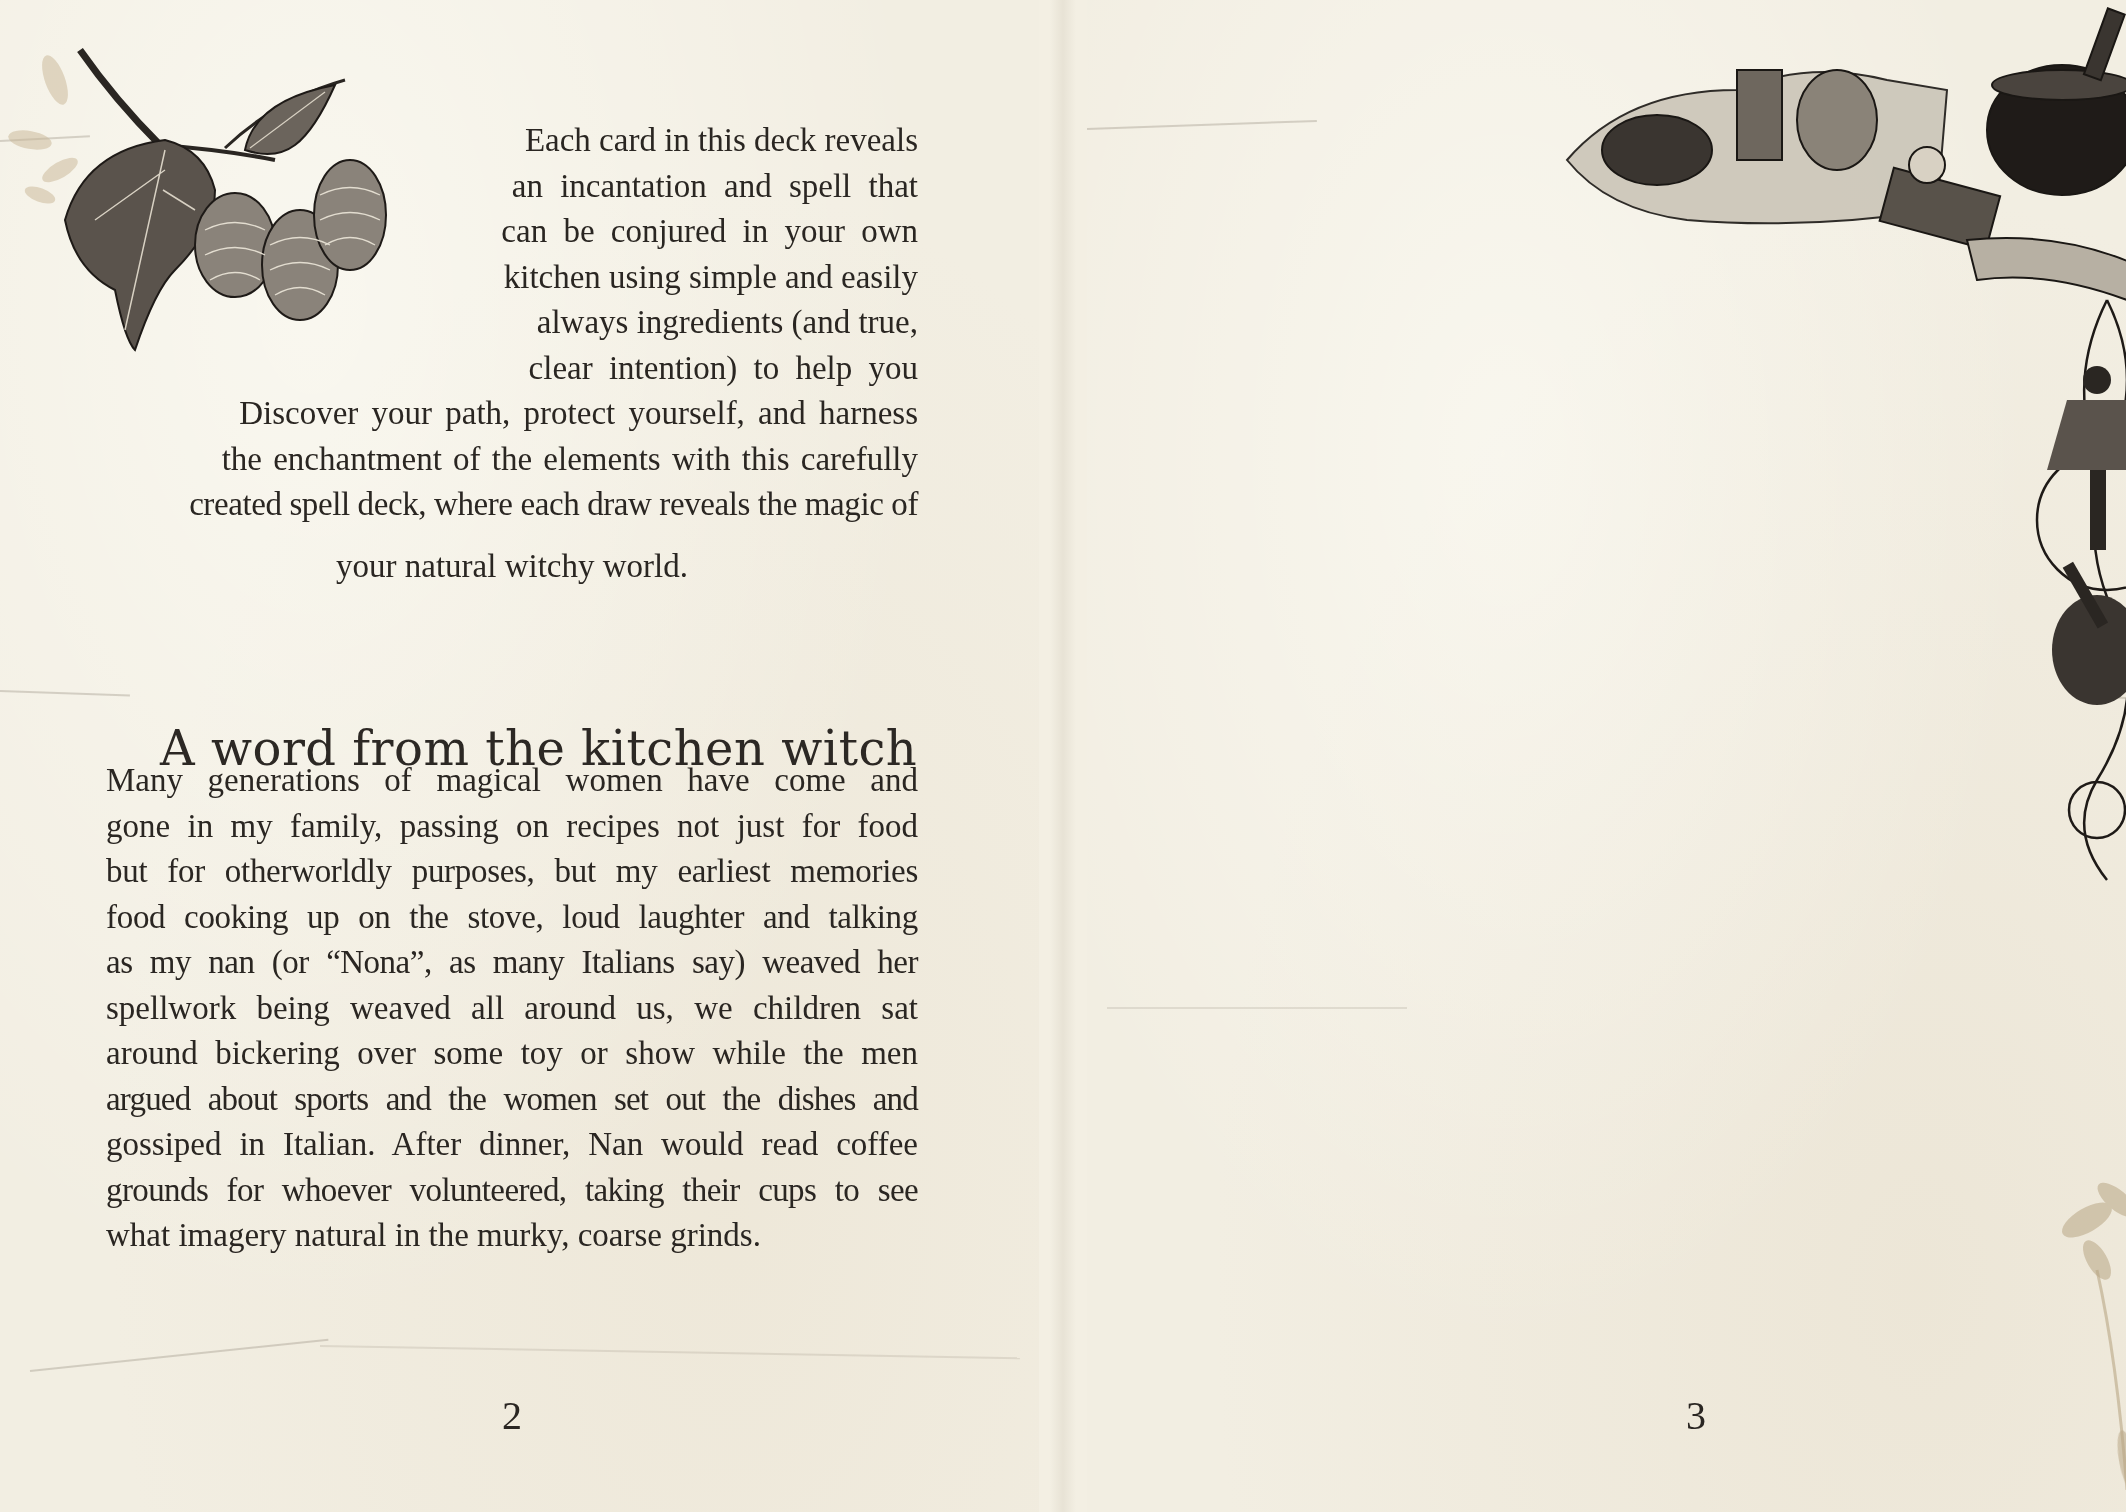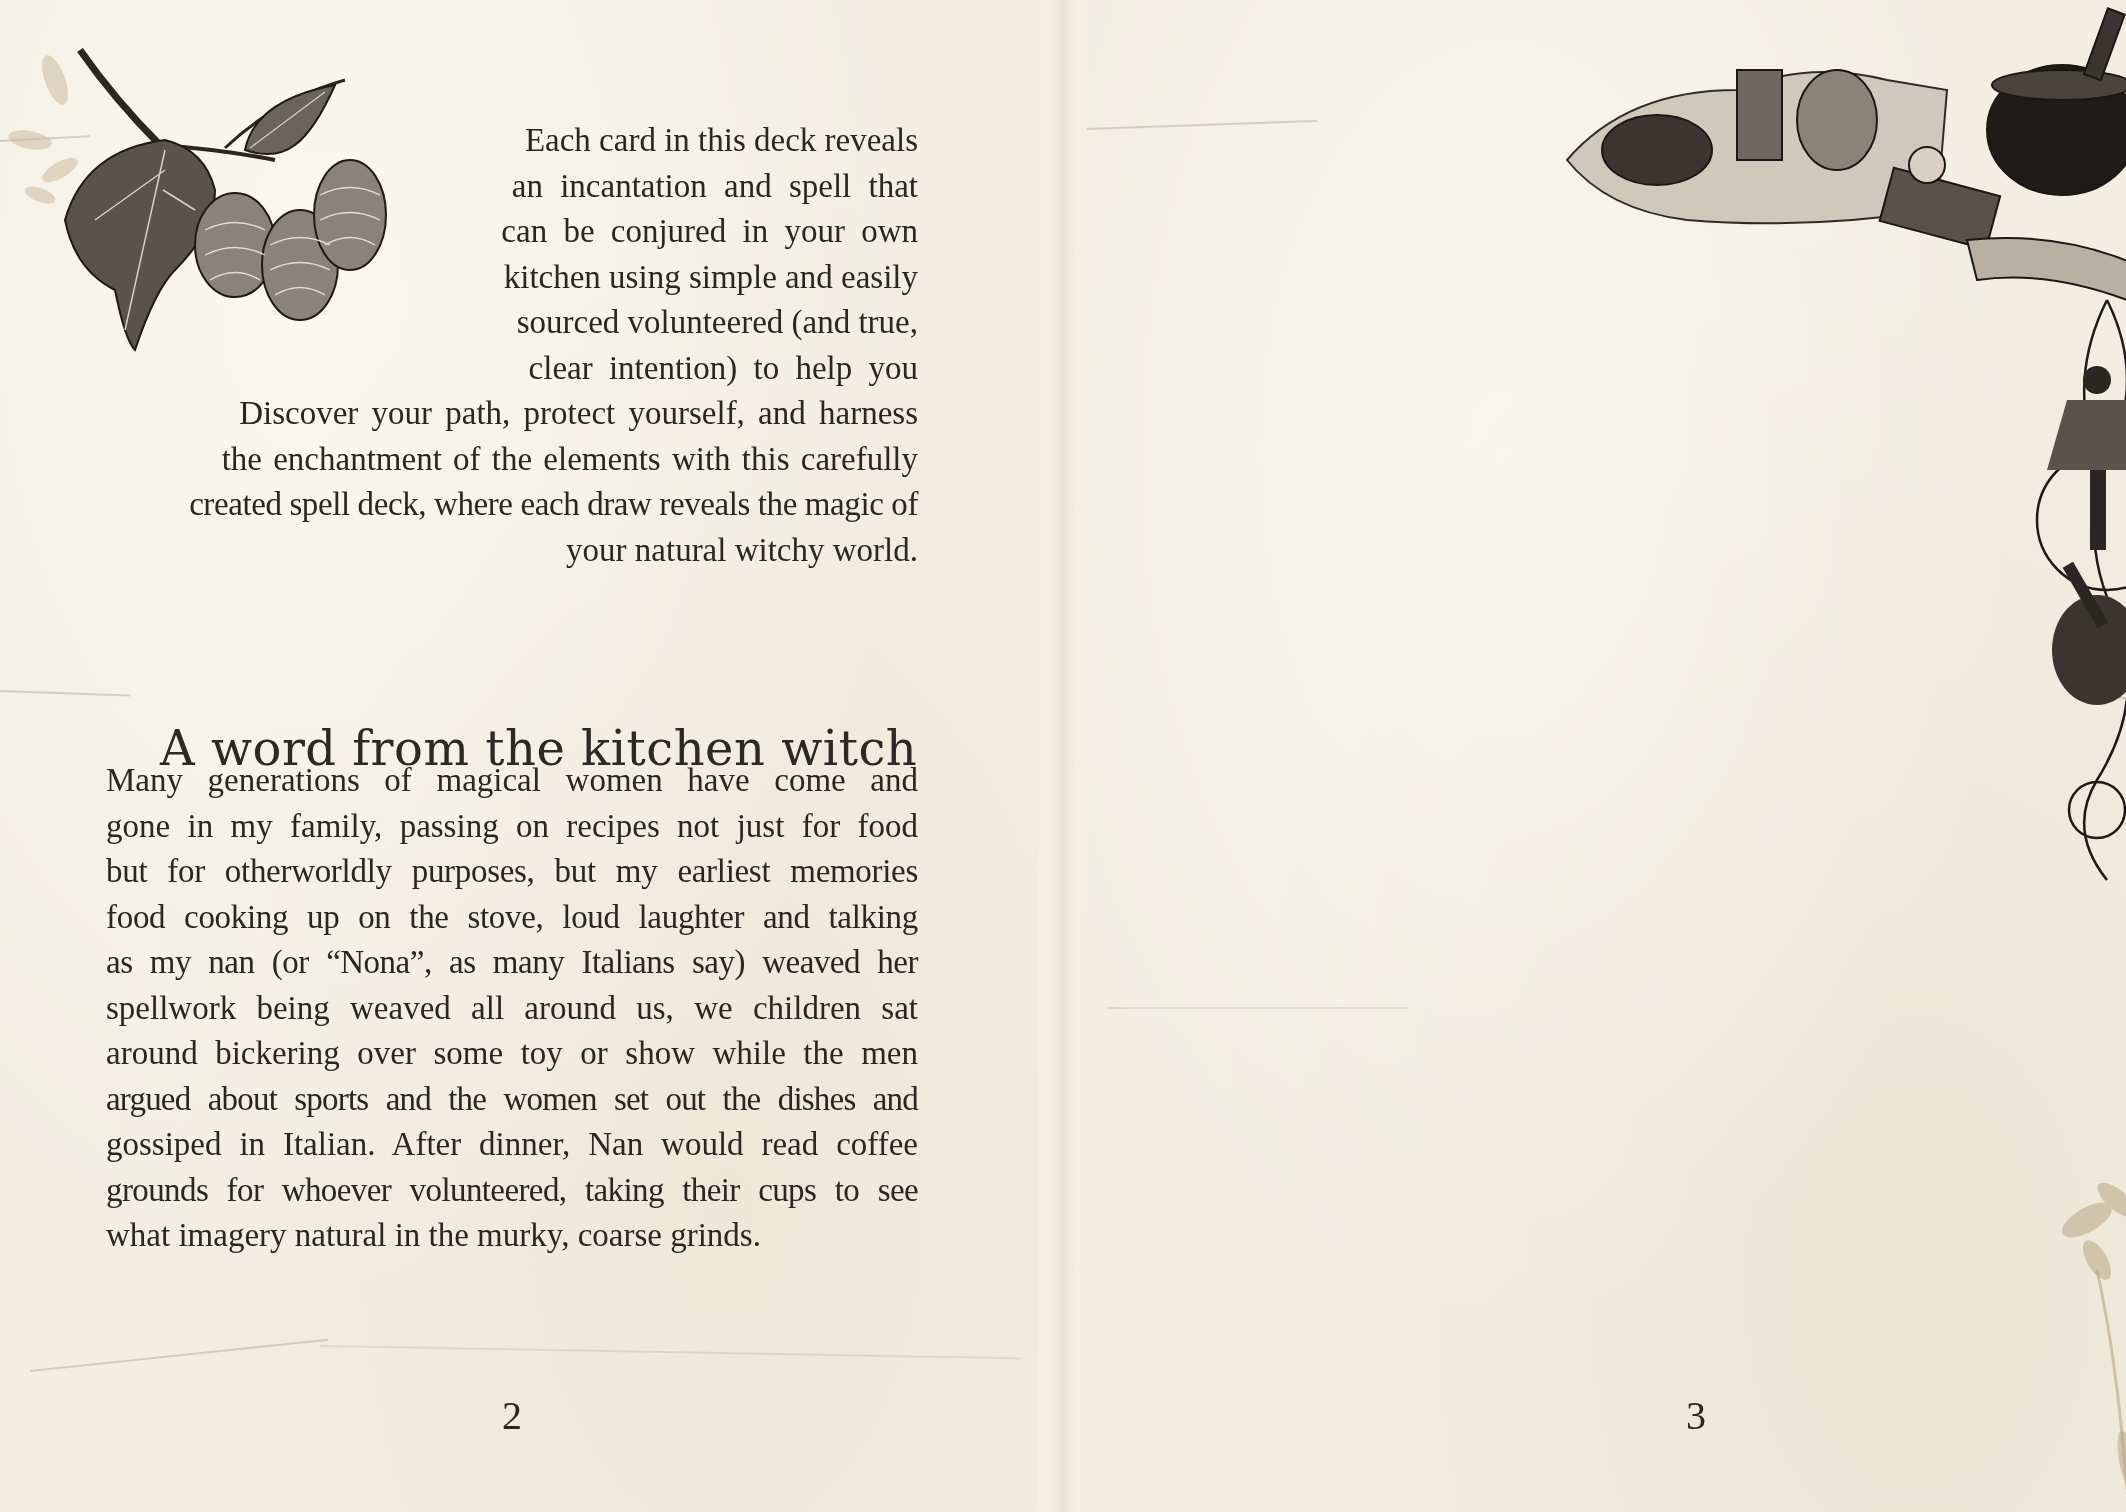--- a/index.html
+++ b/index.html
@@ -29,21 +29,21 @@
   }
   .crease { position: absolute; height: 2px; background: rgba(150,140,125,0.35); transform-origin: left center; }
 
   .text { font-size: 33px; line-height: 45.5px; position: absolute; }
   .line { display: block; white-space: nowrap; }
   .just { text-align: justify; text-align-last: justify; }
 
   
   .intro { left: 106px; top: 118px; width: 812px; }
   .intro .line { text-align: right; }
-  .intro .line.last { text-align: right; }
+  .intro .line.last { text-align: center; margin-top: 16px; }
   .heading {
     position: absolute; left: 160px; top: 680px; font-size: 48px;
     font-family: "DejaVu Serif", serif; letter-spacing: 0.5px; font-weight: normal;
     color: #2c2824;
   }
   .body-left { left: 106px; top: 758px; width: 812px; }
   .page-num {
     position: absolute; font-size: 40px; top: 1392px; width: 80px; text-align: center;
   }
 
@@ -92,21 +92,21 @@
         <path d="M225 205 Q255 190 285 205 M225 230 Q255 215 285 230 M230 255 Q255 240 280 255"></path>
         <path d="M275 155 Q305 140 335 155 M275 180 Q305 165 335 180 M280 205 Q305 190 330 205"></path>
       </g>
     </svg>
 
     <div class="text intro">
       <span class="line">Each card in this deck reveals</span>
       <span class="line" style="word-spacing:9px">an incantation and spell that</span>
       <span class="line" style="word-spacing:8px">can be conjured in your own</span>
       <span class="line">kitchen using simple and easily</span>
-      <span class="line">sourced volunteered (and true,</span>
+      <span class="line">always ingredients (and true,</span>
       <span class="line" style="word-spacing:8px">clear intention) to help you</span>
       <span class="line" style="word-spacing:5px">Discover your path, protect yourself, and harness</span>
       <span class="line" style="word-spacing:3px">the enchantment of the elements with this carefully</span>
       <span class="line" style="letter-spacing:-0.4px">created spell deck, where each draw reveals the magic of</span>
       <span class="line last">your natural witchy world.</span>
     </div>
 
     <h2 class="heading">A word from the kitchen witch</h2>
 
     <div class="text body-left">

